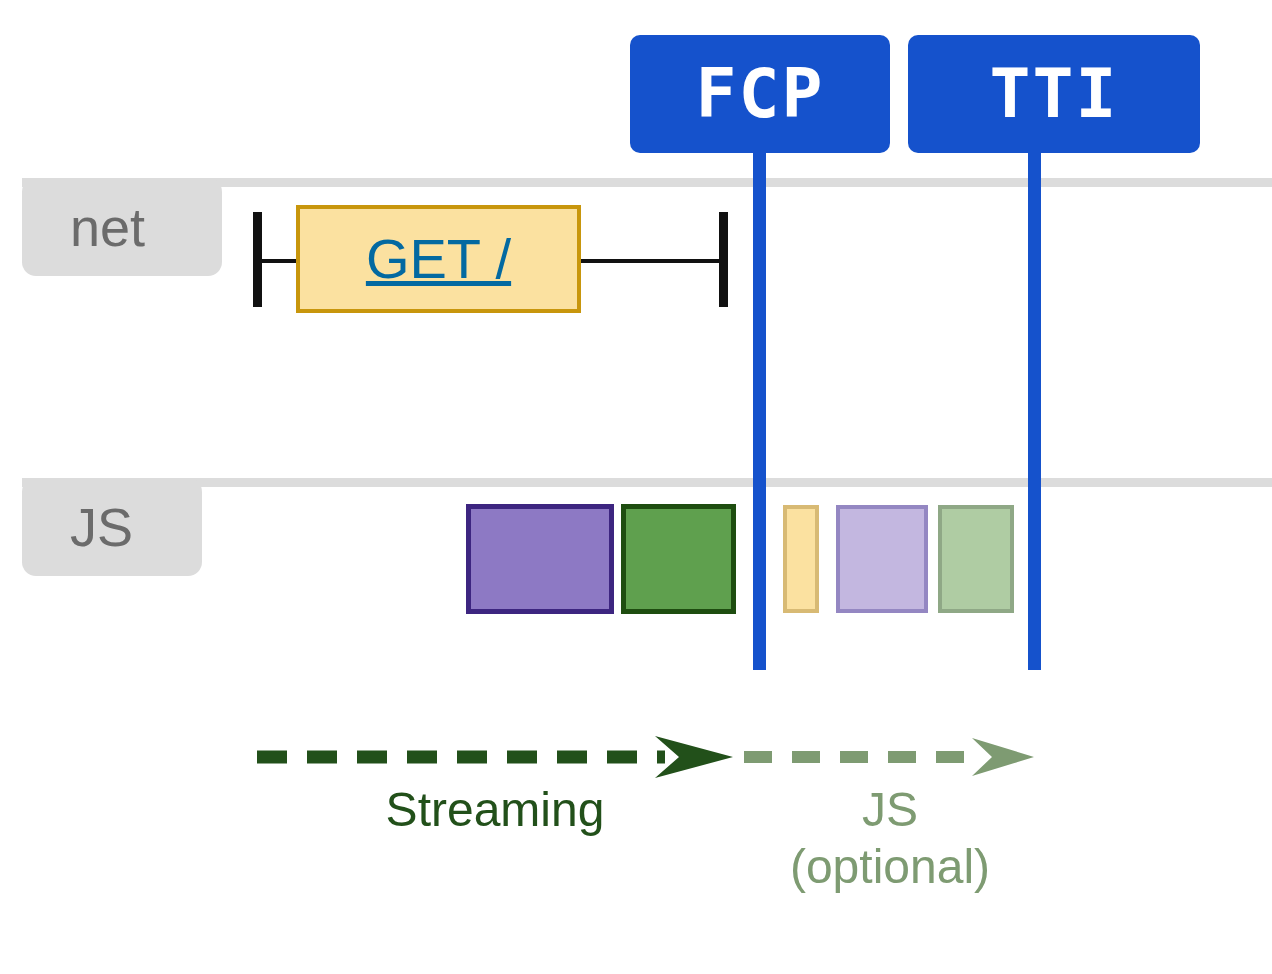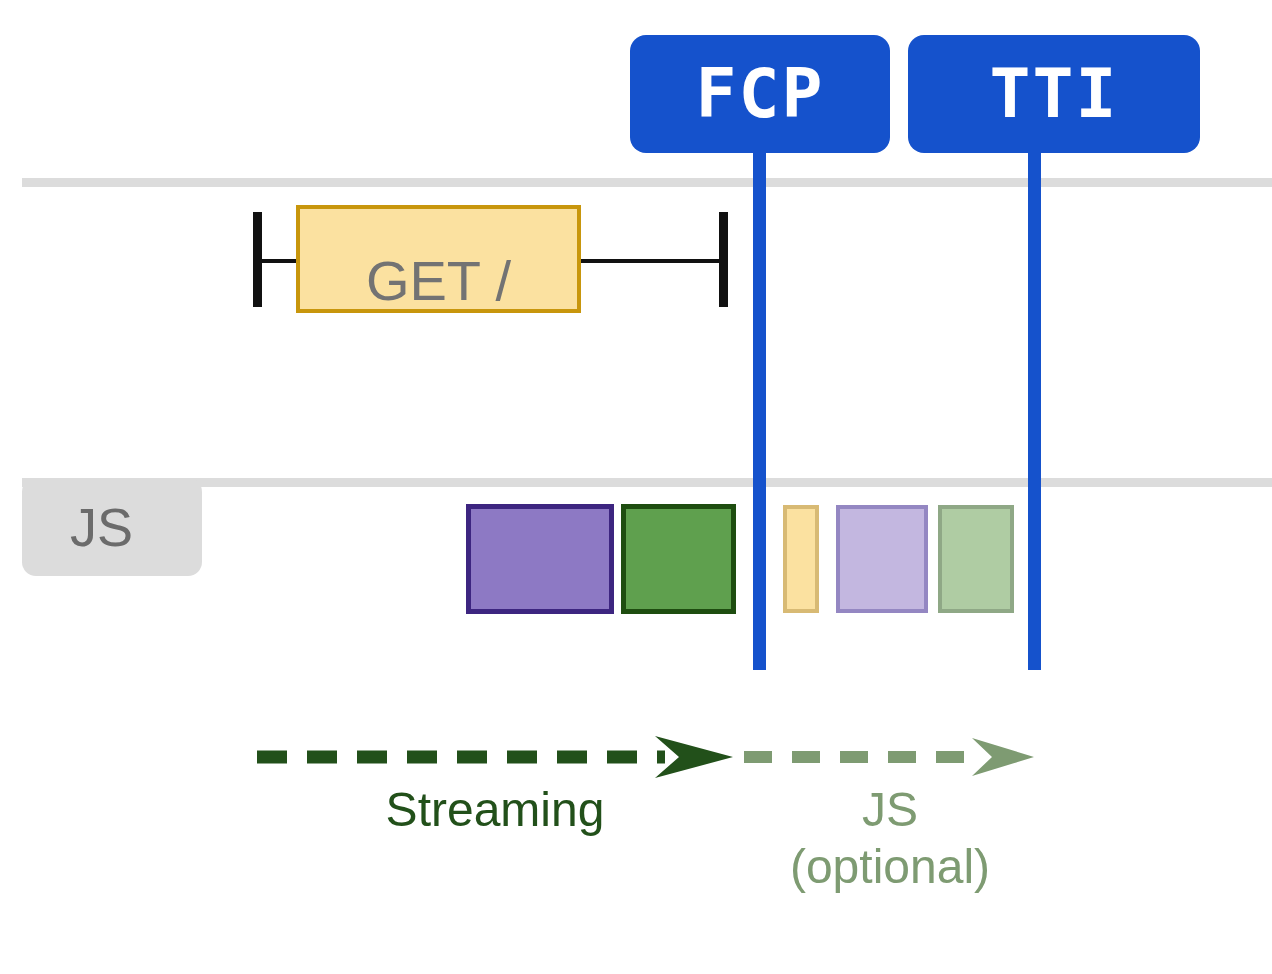--- a/index.html
+++ b/index.html
@@ -16,21 +16,21 @@
     width: 1272px;
     height: 974px;
     background: #ffffff;
     overflow: hidden;
   }
 
   
   .marker-badge {
     position: absolute;
     background: #1552CC;
-    border-radius: 16px;
+    border-radius: 10px;
     color: #ffffff;
     font-family: "DejaVu Sans Mono", "Liberation Mono", monospace;
     font-weight: bold;
     font-size: 68px;
     letter-spacing: 2px;
     display: flex;
     align-items: center;
     justify-content: center;
     line-height: 1;
   }
@@ -71,25 +71,26 @@
     position: absolute;
     width: 9px;
     background: #111111;
   }
   .req-box {
     position: absolute;
     background: #FBE1A0;
     border: 4px solid #C8960C;
     box-sizing: border-box;
     display: flex;
-    align-items: flex-end;
+    align-items: center;
     justify-content: center;
-    color: #737373;
+    color: #0369a1;
     font-size: 56px;
     line-height: 1;
+    text-decoration: underline;
   }
 
   
   .task {
     position: absolute;
     box-sizing: border-box;
     border-style: solid;
   }
 
   
@@ -103,20 +104,23 @@
     font-size: 48px;
     line-height: 1.18;
   }
 </style>
 </head>
 <body>
 
 <div id="stage">
 
   <div class="lane-track" style="top:178px;"></div>
+  <div class="lane-chip" style="left:22px; top:178px; width:200px; height:98px;">
+    <span>net</span>
+  </div>
 
   <div class="req-whisker" style="left:255px; top:259px; width:470px;"></div>
   <div class="req-cap" style="left:253px; top:212px; height:95px;"></div>
   <div class="req-cap" style="left:719px; top:212px; height:95px;"></div>
   <div class="req-box" style="left:296px; top:205px; width:285px; height:108px;">
     <span>GET /</span>
   </div>
 
   <div class="lane-track" style="top:478px;"></div>
   <div class="lane-chip" style="left:22px; top:478px; width:180px; height:98px;">

